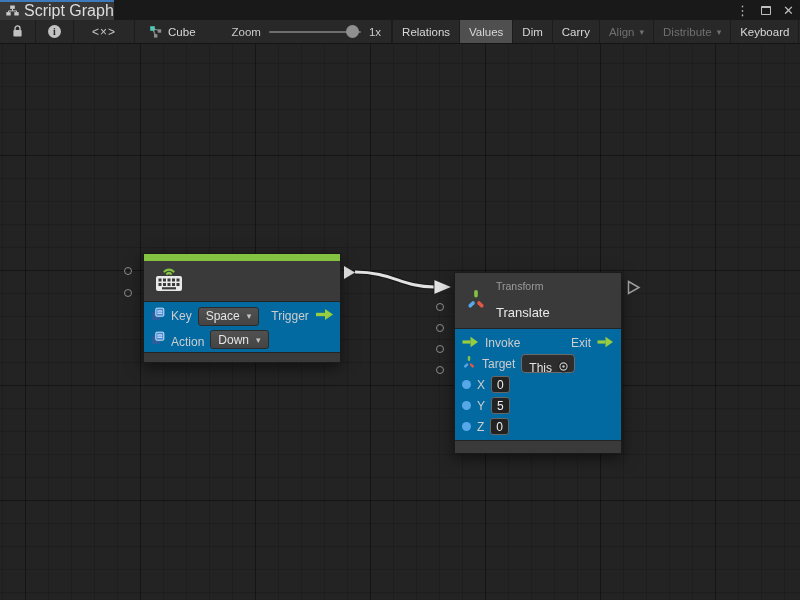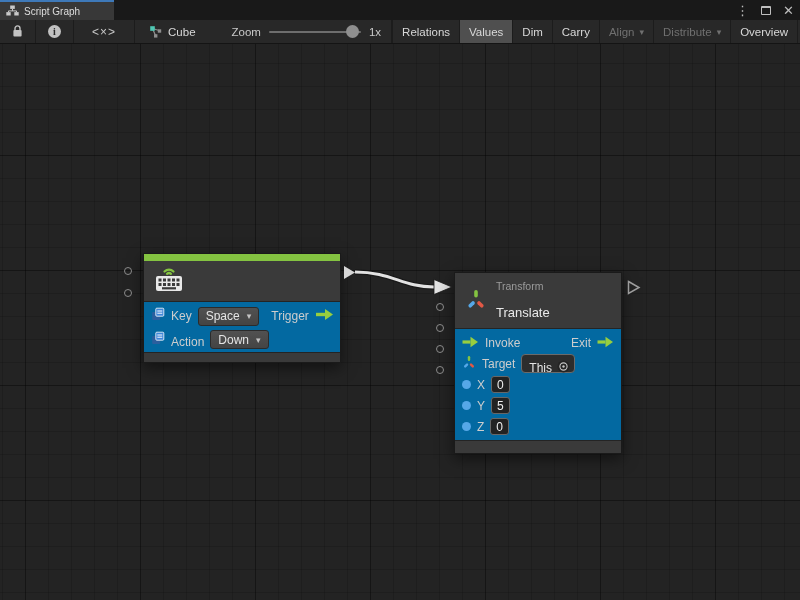--- a/index.html
+++ b/index.html
@@ -3,21 +3,21 @@
 <meta charset="utf-8">
 <style>
   * { margin:0; padding:0; box-sizing:border-box; }
   html,body { width:800px; height:600px; overflow:hidden; background:#191919;
     font-family:"Liberation Sans", sans-serif; -webkit-font-smoothing:antialiased; }
 
   
   .tabbar { position:absolute; left:0; top:0; width:800px; height:20px; background:#191919; }
   .tab { position:absolute; left:0; top:0; height:20px; width:114px; background:#383838;
     border-top:2px solid #3E79B9; display:flex; align-items:center; padding-left:6px; gap:5px; }
-  .tab-title { font-size:10px; color:#DEDEDE; white-space:nowrap; }
+  .tab-title { font-size:16px; color:#DEDEDE; white-space:nowrap; }
   .win-controls { position:absolute; right:6px; top:0; height:20px; display:flex; align-items:center; gap:12px; }
   .win-glyph { color:#BFBFBF; font-size:13px; line-height:1; cursor:default; }
   .maximize-box { width:10px; height:9px; border:1.5px solid #BFBFBF; border-top-width:2.5px; border-radius:1px; }
 
   
   .toolbar { position:absolute; left:0; top:20px; width:800px; height:24px; background:#282828;
     border-bottom:1px solid #141414; display:flex; align-items:stretch; font-size:11.5px; color:#D8D8D8; }
   .tbtn { display:flex; align-items:center; justify-content:center; padding:0 9px; border-right:1px solid #1C1C1C; cursor:default; white-space:nowrap; }
   .tbtn.iconbtn { padding:0 12px; }
   .tbtn.active { background:#4F4F4F; }
@@ -144,21 +144,21 @@
       </div>
     <div class="tbtn disabled">
       <span>Align</span>
         <span class="caret">▾</span>
     </div>
     <div class="tbtn disabled">
       <span>Distribute</span>
         <span class="caret">▾</span>
     </div>
     <div class="tbtn">
-        <span>Overview</span>
+        <span>Keyboard</span>
       </div>
     <div class="tbtn"></div>
   </div>
 </div>
 
 <div class="canvas">
 
   <svg class="wire-layer" viewBox="0 44 800 556">
     <path d="M355 272 C 392 272, 402 287, 434 287" stroke="#161616" stroke-width="5.5" fill="none" opacity="0.7"></path>
     <path d="M355 272 C 392 272, 402 287, 434 287" stroke="#E2E2E2" stroke-width="3" fill="none"></path>

